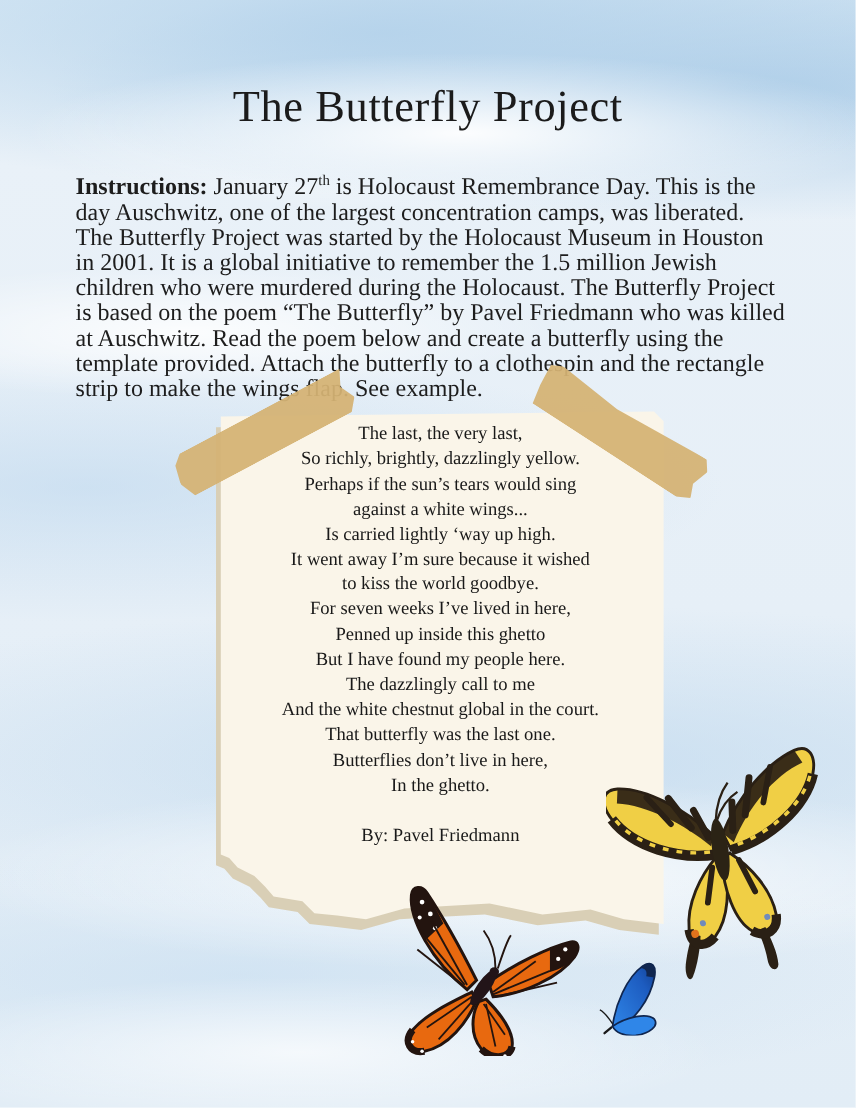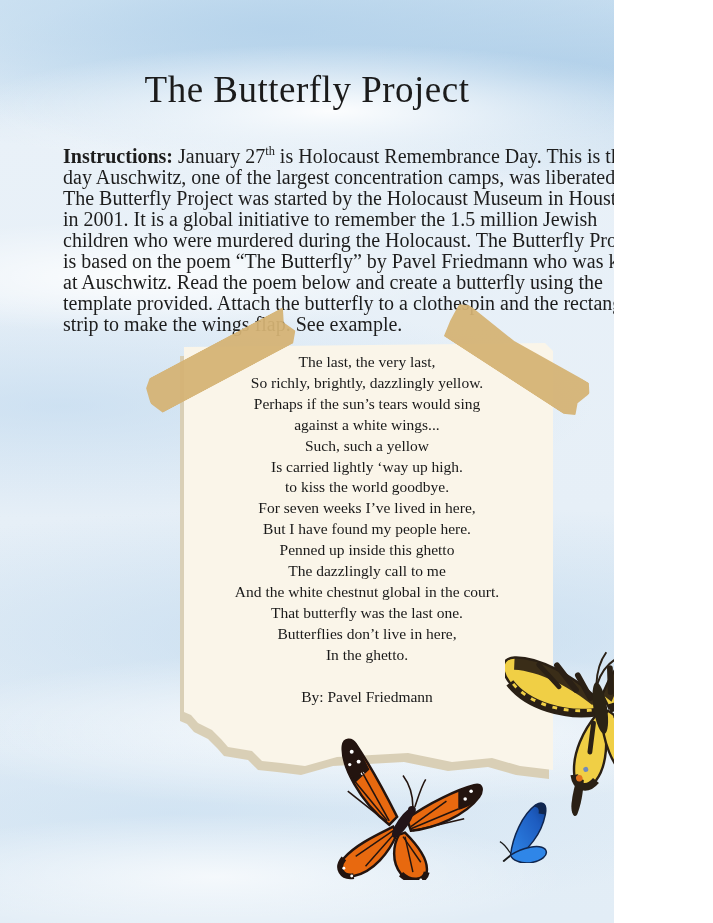--- a/index.html
+++ b/index.html
@@ -1,21 +1,21 @@
 <!DOCTYPE html>
 <html style="--sky: #e9f1f8; --band: #c9def0; --paper: #faf5e9; --paper-edge: #d9cfb6; --tape: #d4b374; --text: #1d1d1d; --monarch-orange: #e8690f; --swallowtail-yellow: #f0cf45; --butterfly-blue: #2f86e8;"><head>
 <meta charset="utf-8">
 <style>
   :root{
     --sky:#e9f1f8; --band:#c9def0; --paper:#faf5e9; --paper-edge:#d9cfb6;
     --tape:#d4b374; --text:#1d1d1d;
   }
   html,body{margin:0;padding:0;}
   .page{
-    position:relative; width:614px; height:923px; overflow:hidden;
+    position:relative; width:713px; height:923px; overflow:hidden;
     background-color:var(--sky);
     background-image:
       radial-gradient(520px 95px at 54% 12%, rgba(255,255,255,0.95), rgba(255,255,255,0) 70%),
       radial-gradient(430px 80px at 22% 30%, rgba(255,255,255,0.85), rgba(255,255,255,0) 70%),
       radial-gradient(620px 110px at 58% 79%, rgba(255,255,255,0.8), rgba(255,255,255,0) 72%),
       radial-gradient(500px 90px at 35% 95%, rgba(255,255,255,0.7), rgba(255,255,255,0) 70%),
       radial-gradient(950px 210px at 45% 3%, rgba(178,209,234,0.85), rgba(178,209,234,0) 62%),
       radial-gradient(900px 170px at 88% 8%, rgba(163,199,229,0.8), rgba(163,199,229,0) 65%),
       radial-gradient(760px 160px at 10% 44%, rgba(185,213,237,0.55), rgba(185,213,237,0) 70%),
       radial-gradient(980px 190px at 62% 69%, rgba(183,212,236,0.6), rgba(183,212,236,0) 70%),
@@ -71,26 +71,26 @@
       <polygon points="8,11 369,7 377,15 377,434 344,430 316,422 276,426 232,417 196,419 161,421 129,430 105,427 86,425 76,415 52,411 45,403 36,394 22,387 15,379 8,376" transform="translate(-4,9)" style="fill:var(--paper-edge)"></polygon>
       <polygon points="8,11 369,7 377,15 377,434 344,430 316,422 276,426 232,417 196,419 161,421 129,430 105,427 86,425 76,415 52,411 45,403 36,394 22,387 15,379 8,376" style="fill:var(--paper)"></polygon>
     </g>
   </svg>
 
   <div class="poem">
     <div class="poem-line">The last, the very last,</div>
     <div class="poem-line">So richly, brightly, dazzlingly yellow.</div>
     <div class="poem-line">Perhaps if the sun’s tears would sing</div>
     <div class="poem-line">against a white wings...</div>
-    <div class="poem-line">Such, such a yellow</div>
     <div class="poem-line">Is carried lightly ‘way up high.</div>
+    <div class="poem-line">It went away I’m sure because it wished</div>
     <div class="poem-line">to kiss the world goodbye.</div>
     <div class="poem-line">For seven weeks I’ve lived in here,</div>
+    <div class="poem-line">Penned up inside this ghetto</div>
     <div class="poem-line">But I have found my people here.</div>
-    <div class="poem-line">Penned up inside this ghetto</div>
     <div class="poem-line">The dazzlingly call to me</div>
     <div class="poem-line">And the white chestnut global in the court.</div>
     <div class="poem-line">That butterfly was the last one.</div>
     <div class="poem-line">Butterflies don’t live in here,</div>
     <div class="poem-line">In the ghetto.</div>
     <div class="byline">By: Pavel Friedmann</div>
   </div>
 
   <div class="tape tape-left"></div>
   <div class="tape tape-right"></div>

